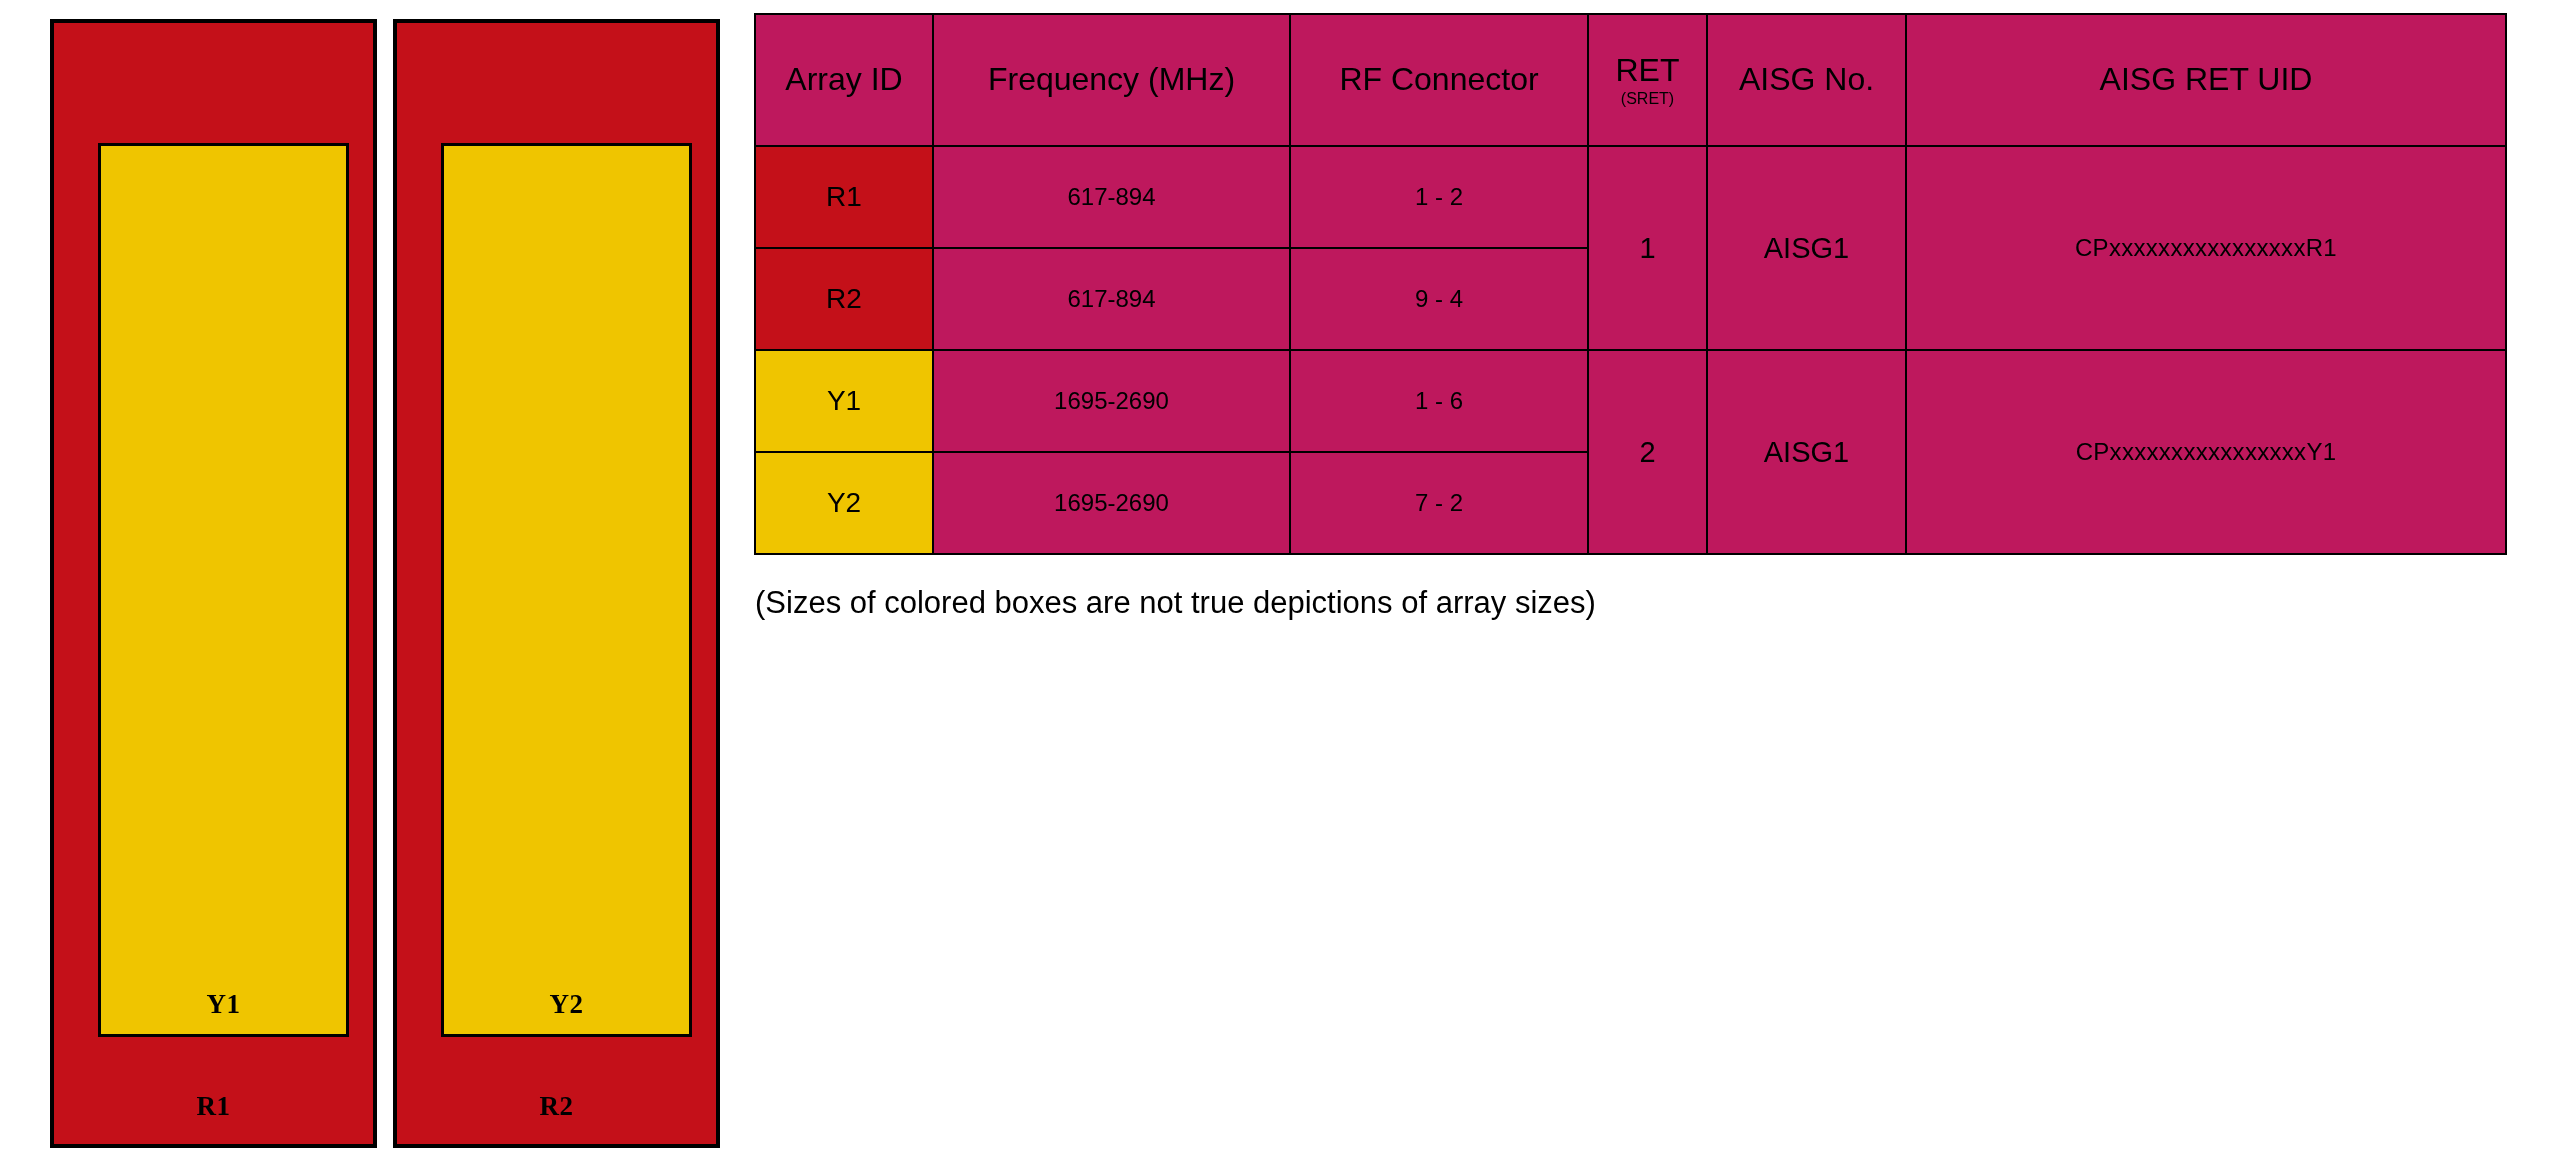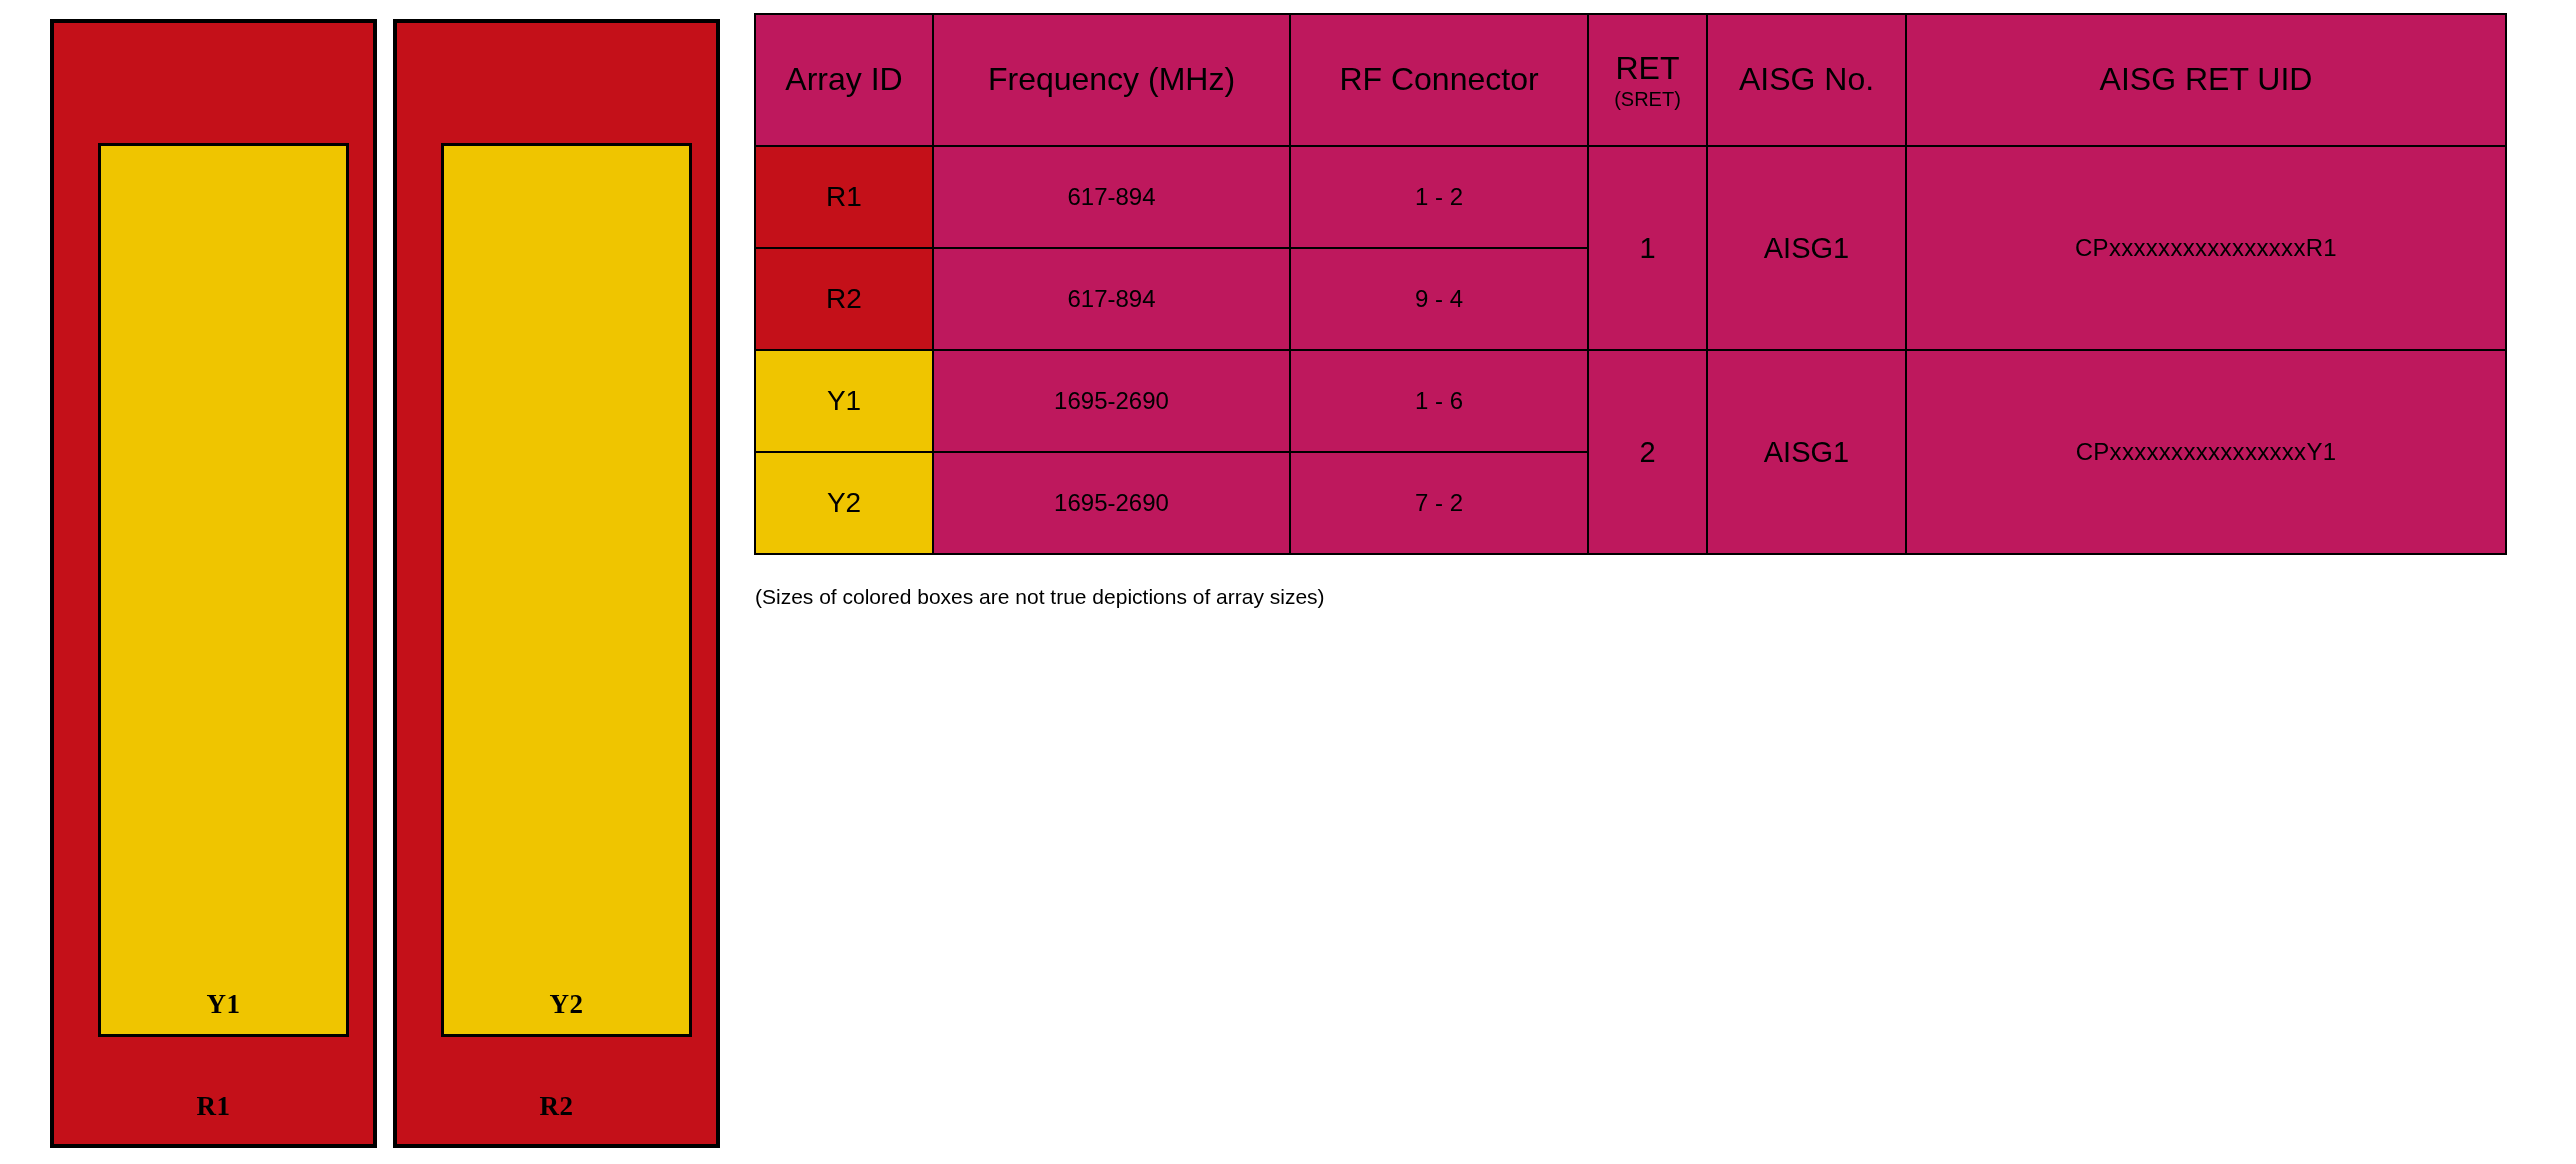--- a/index.html
+++ b/index.html
@@ -91,21 +91,21 @@
   thead th {
     height: 130px;
     font-size: 32px;
     line-height: 1.05;
   }
   thead th.th-ret {
     font-size: 29px;
     line-height: 1.0;
   }
   .ret-main { display: block; font-size: 32px; }
-  .ret-sub  { display: block; font-size: 20px; margin-top: 5px; }
+  .ret-sub  { display: block; font-size: 16px; margin-top: 5px; }
 
   tbody td {
     height: 100px;
     font-size: 24px;
   }
   tbody td.cell-array {
     font-size: 28px;
   }
   tbody td.swatch-red    { background: #C41019; }
   tbody td.swatch-yellow { background: #EFC500; }
@@ -117,21 +117,21 @@
   tbody tr.pair-top td.cell-freq,
   tbody tr.pair-top td.cell-rf {
     border-bottom-width: 2.9px;
   }
 
   
   #table-caption {
     position: absolute;
     left: 755px;
     top: 585px;
-    font-size: 21px;
+    font-size: 31px;
     color: #000000;
     white-space: nowrap;
   }
 </style>
 </head>
 <body>
 
 <div id="array-diagram">
 
   <div class="array-outer pos-1">

